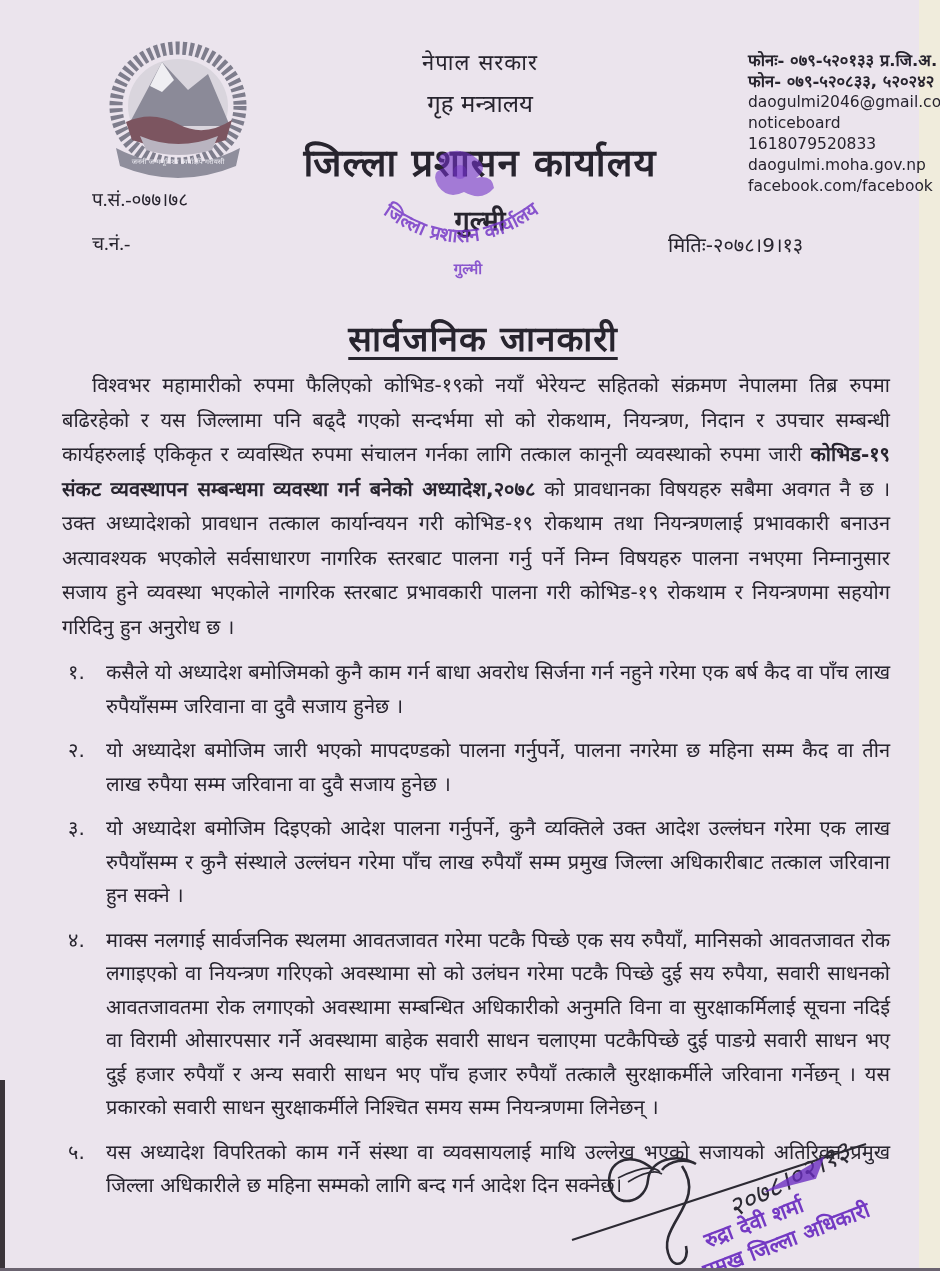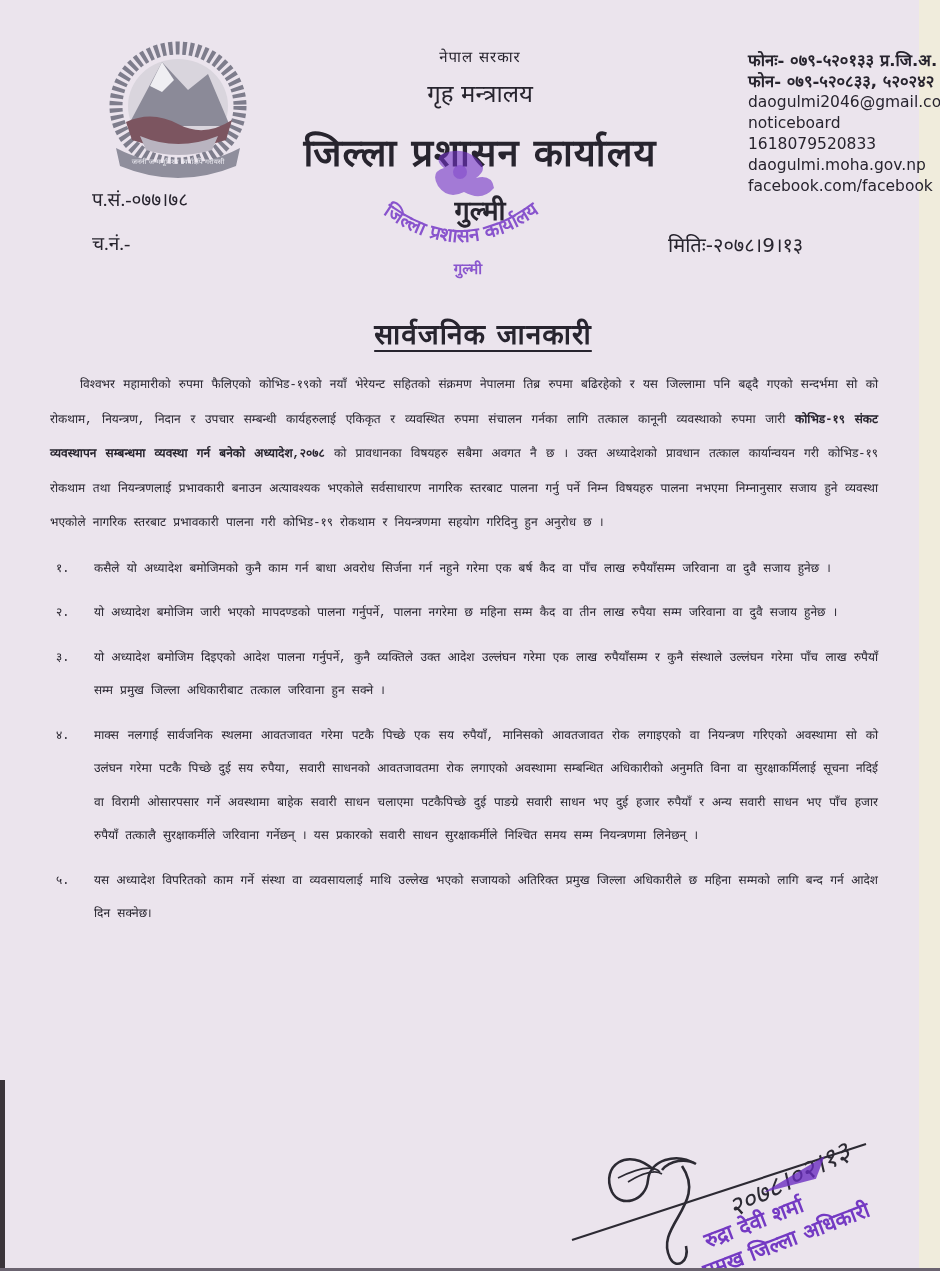--- a/index.html
+++ b/index.html
@@ -10,44 +10,44 @@
     background:#ebe4ed; color:#27242e;
   }
   
   .edge-right { position:absolute; right:0; top:0; width:21px; height:1271px; background:#f0ecdc; }
   .edge-left  { position:absolute; left:0; top:1080px; width:5px; height:191px; background:#3a343a; }
   .edge-bottom{ position:absolute; left:0; bottom:0; width:940px; height:3px; background:#6b6370; }
 
   
   .emblem { position:absolute; left:92px; top:40px; width:172px; height:148px; }
   .head-center { position:absolute; left:280px; top:46px; width:400px; text-align:center; }
-  .gov-line      { font-size:15px; letter-spacing:1px; }
+  .gov-line      { font-size:22px; letter-spacing:1px; }
   .ministry-line { font-size:24px; margin-top:10px; }
   .office-line   { font-size:38px; font-weight:600; margin-top:16px; letter-spacing:1px; white-space:nowrap; }
   .district-line { font-size:27px; font-weight:600; margin-top:14px; }
 
   .contact { position:absolute; left:748px; top:50px; width:215px; font-size:15.5px; line-height:21px; }
   .contact .np { font-size:16.5px; font-weight:600; }
 
   .refs { position:absolute; left:92px; top:186px; font-size:19px;font-family:Liberation Serif, serif; }
   .refs div { margin-bottom:18px; }
   .date-line { position:absolute; left:668px; top:231px; font-size:20px; }
 
   
   .stamp-top { position:absolute; left:372px; top:148px; width:180px; height:140px; opacity:.88; }
 
   
   .notice-title {
     position:absolute; left:0; top:314px; width:940px; text-align:center;
-    font-size:28px; font-weight:700; letter-spacing:1px;padding-left:26px;
+    font-size:35px; font-weight:700; letter-spacing:1px;padding-left:26px;
   }
   .notice-title span { text-decoration:underline; text-underline-offset:6px; }
 
   
-  .body-text { position:absolute; left:50px; top:368px; width:828px; font-size:12px;font-family:Liberation Mono, monospace; }
+  .body-text { position:absolute; left:62px; top:368px; width:828px; font-size:20px; }
   .intro { line-height:34.5px; text-align:justify; text-indent:30px; }
   .intro b { font-weight:700; }
   .items { margin-top:12px; }
   .item { position:relative; padding-left:44px; margin-bottom:11px; line-height:33.5px; text-align:justify; }
   .item .marker { position:absolute; left:6px; top:0; }
 
   
   .sig-block { position:absolute; left:558px; top:1108px; width:360px; height:160px; }
 </style>
 </head>

